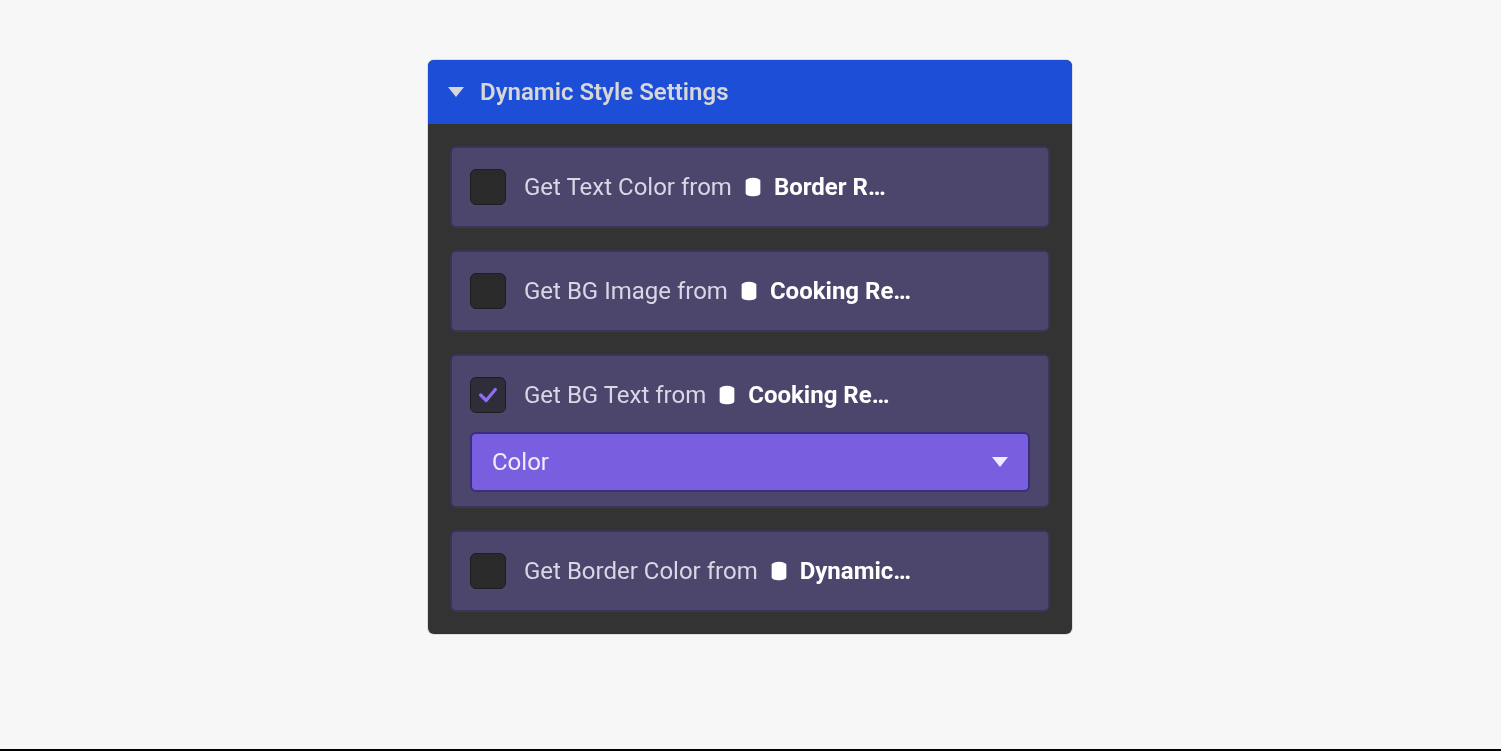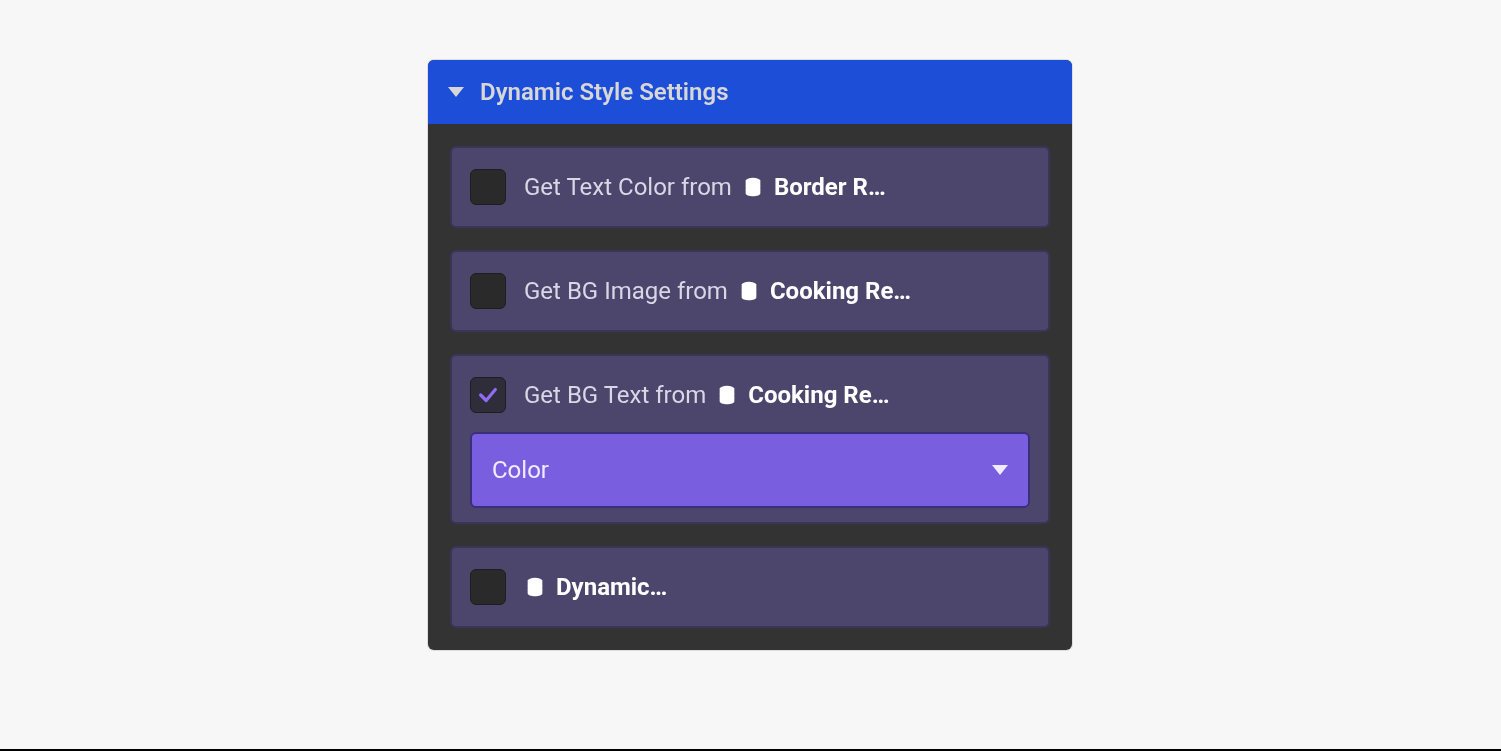--- a/index.html
+++ b/index.html
@@ -118,21 +118,21 @@
   }
 
   .select {
     background: #7a5ee0;
     border: 2px solid #3a2f7a;
     border-radius: 6px;
     height: 56px;
     display: flex;
     align-items: center;
     justify-content: space-between;
-    padding: 8px 20px;
+    padding: 0 20px;
     color: #f0ecff;
     font-size: 24px;
   }
 
   .select .sel-caret {
     width: 0;
     height: 0;
     border-left: 8px solid transparent;
     border-right: 8px solid transparent;
     border-top: 10px solid #f0ecff;
@@ -224,20 +224,21 @@
         <span class="sel-caret"></span>
       </div>
     </div>
 
     <div class="row">
       <div class="row-main">
         <span class="checkbox">
           
         </span>
         <span class="row-text">
+          <span class="row-label">Get Border Color from</span>
           <span class="db-icon">
             <svg width="22" height="22" viewBox="0 0 24 24" fill="#ffffff">
                 <ellipse cx="12" cy="5" rx="8" ry="3"></ellipse>
                 <path d="M4 5v5c0 1.66 3.58 3 8 3s8-1.34 8-3V5"></path>
                 <path d="M4 10v5c0 1.66 3.58 3 8 3s8-1.34 8-3v-5"></path>
                 <path d="M4 15v4c0 1.66 3.58 3 8 3s8-1.34 8-3v-4"></path>
               </svg>
           </span>
           <span class="source-name">Dynamic…</span>
         </span>

